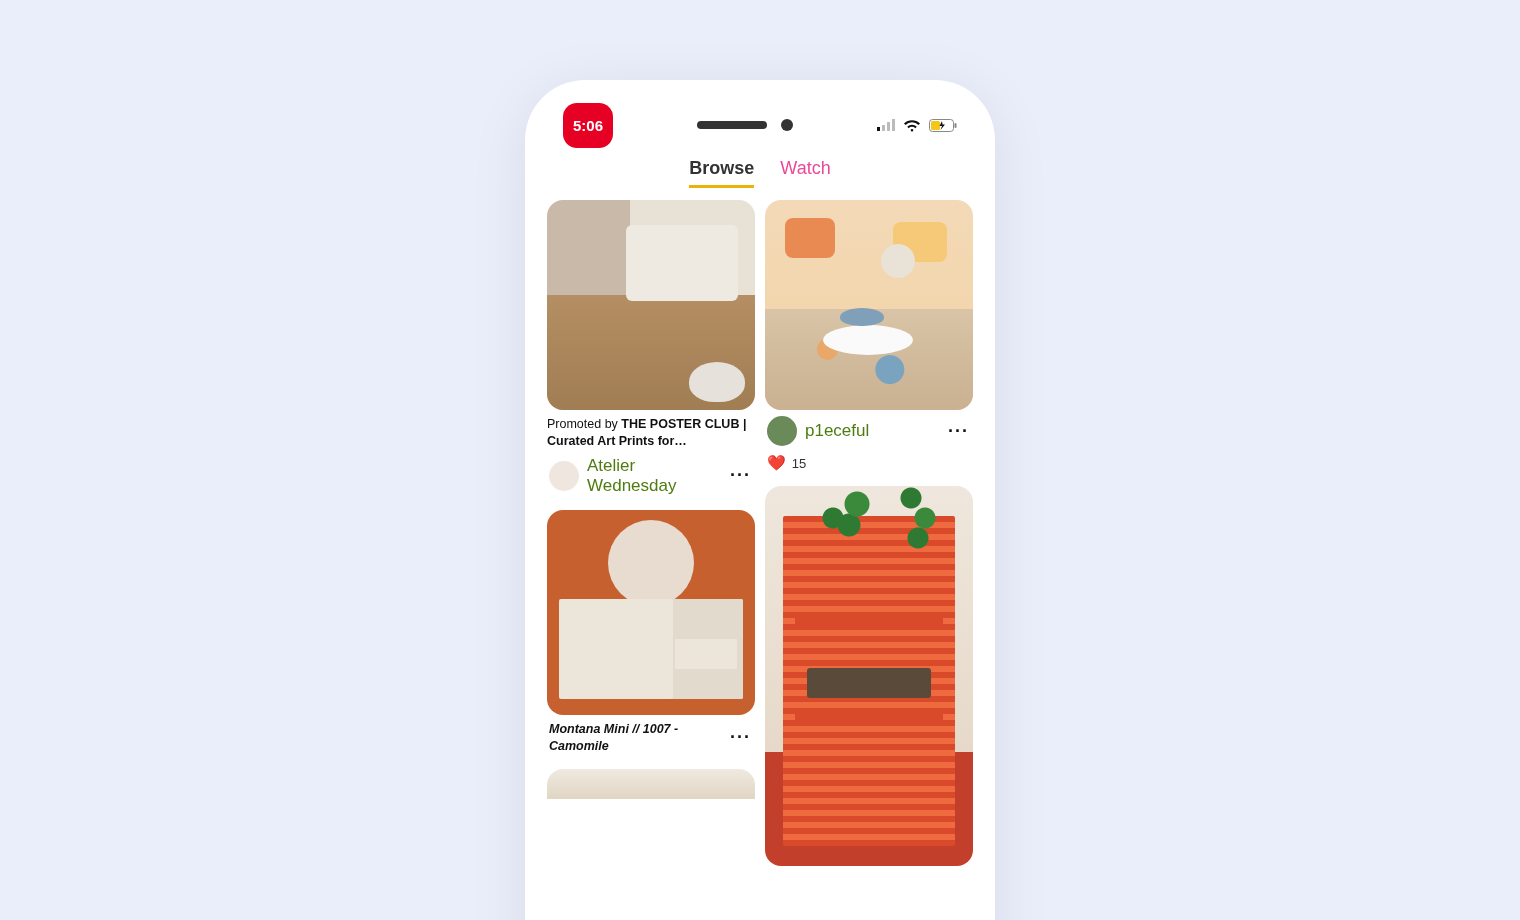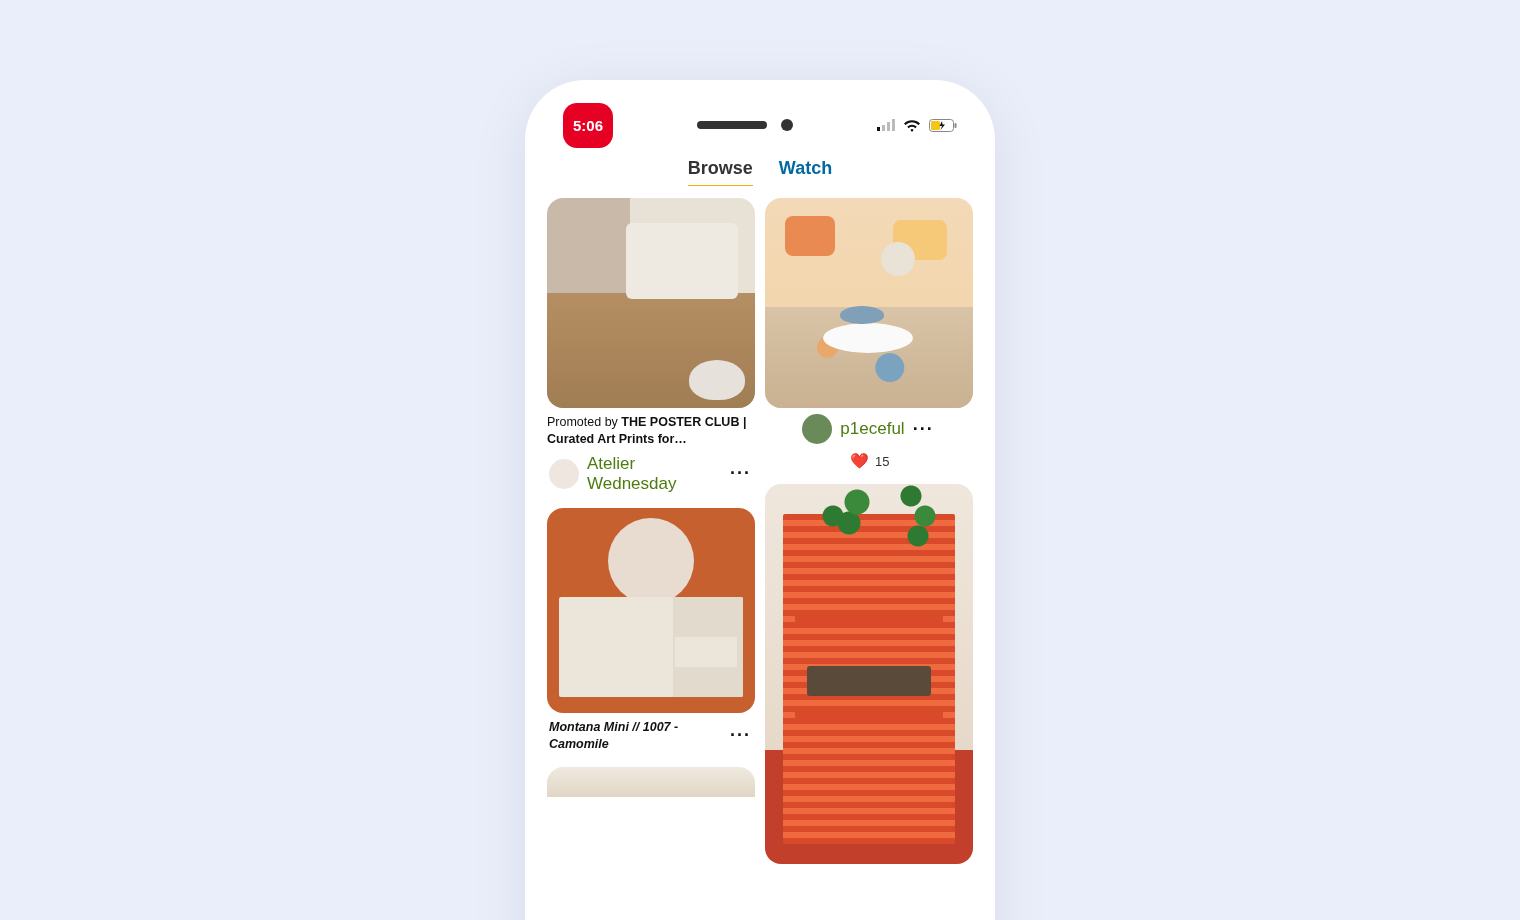--- a/index.html
+++ b/index.html
@@ -70,36 +70,36 @@
     margin-top: 8px;
   }
   .tab {
     font-size: 18px;
     font-weight: 700;
     color: #333;
     padding-bottom: 6px;
     cursor: pointer;
   }
   .tab.active {
-    border-bottom: 1px solid #eab308;
-  }
-  .tab.inactive { color:#0369a1; font-weight:700; }
+    border-bottom: 3px solid #eab308;
+  }
+  .tab.inactive { color:#ec4899; font-weight:400; }
   .feed {
     padding: 12px 10px 0 10px;
     display:flex;
     gap: 10px;
   }
   .col {
     width: 50%;
     display:flex;
     flex-direction:column;
     gap: 14px;
   }
   .pin {
-    display:flex; flex-direction:column; gap: 6px; align-items: center;
+    display:flex; flex-direction:column; gap: 6px;
   }
   .pin-img {
     width: 100%;
     border-radius: 16px;
     position:relative;
     overflow:hidden;
   }
   .pin-meta-row {
     display:flex;
     align-items:center;

